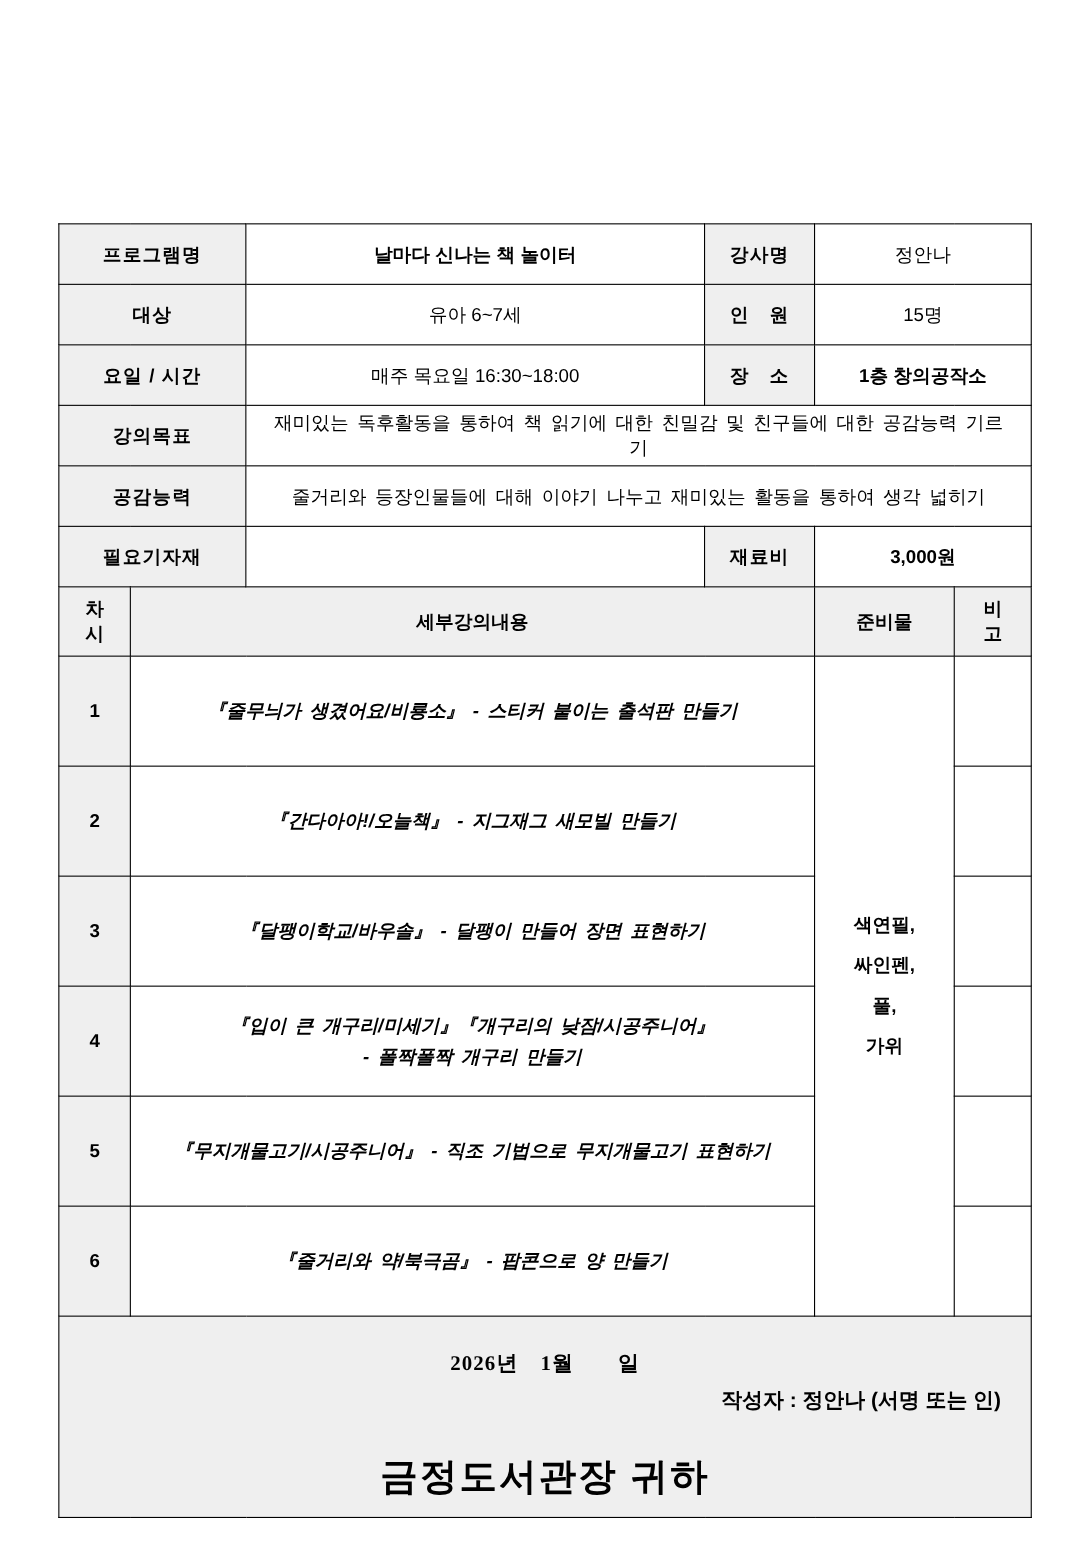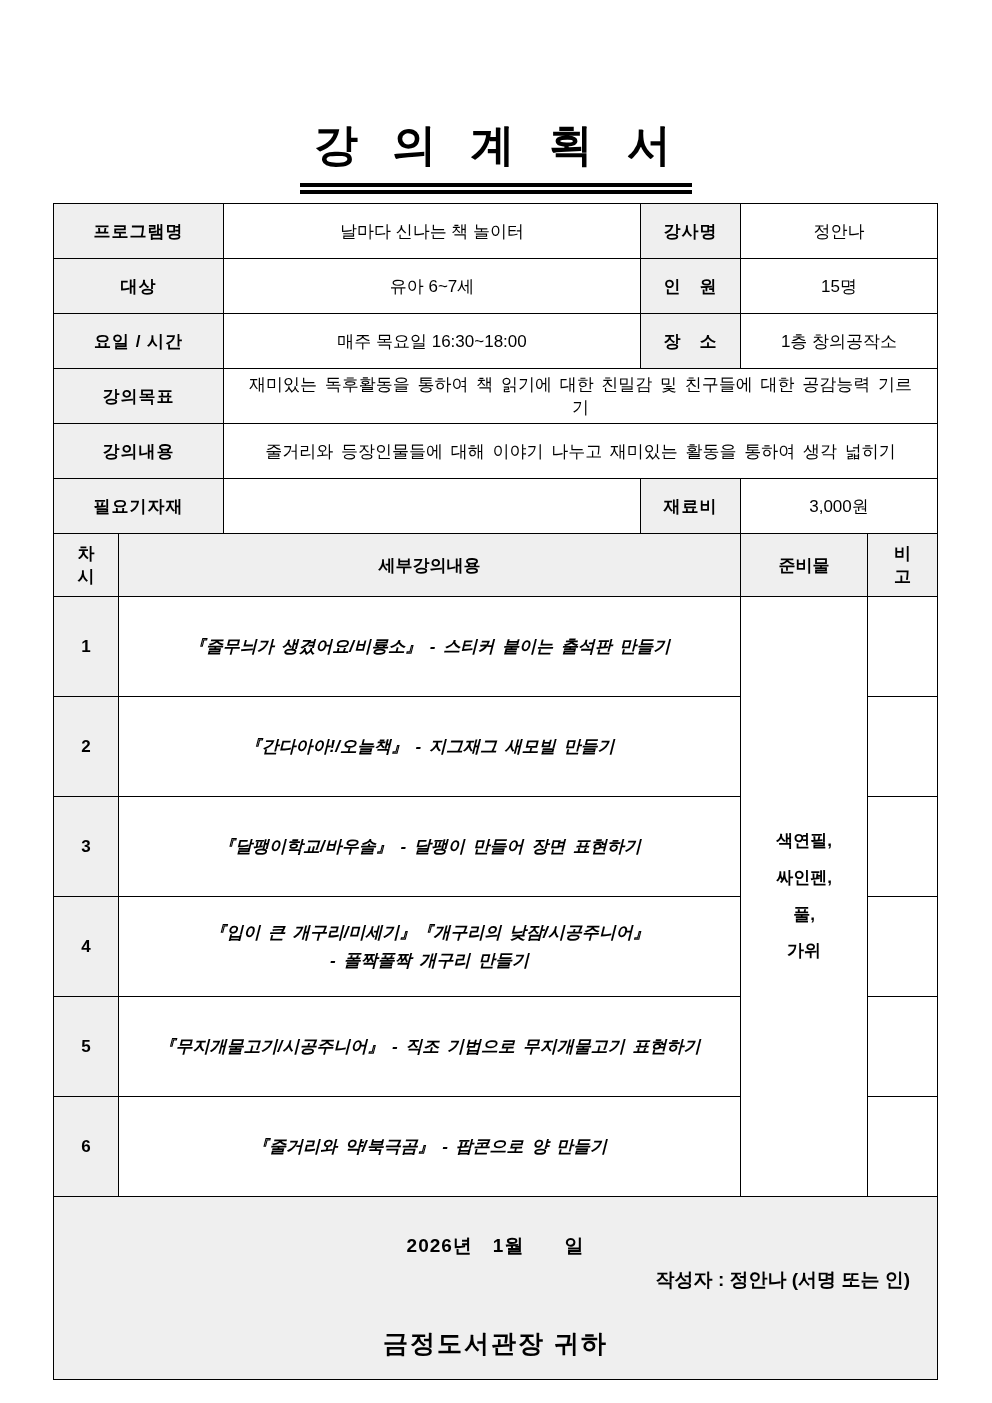--- a/index.html
+++ b/index.html
@@ -25,43 +25,40 @@
     position:absolute; left:53px; top:203px;
     width:884px; border-collapse:collapse; table-layout:fixed;
   }
   table.plan td {
     border:1.5px solid #000;
     text-align:center; vertical-align:middle;
     font-size:17px; padding:2px 21px; overflow:hidden;
   }
   .gray { background:#efefef; }
   .lbl { font-weight:bold; letter-spacing:1px; }
-  .bold { font-weight:normal;margin-left:41px; }
+  .bold { font-weight:bold;margin-left:41px; }
   .r-info td { height:50px; }
   .r-head td { height:58px; font-weight:bold; font-size:18px; }
   .r-sess td { height:95px; }
   .sess-no { font-weight:bold; font-size:18px; }
   .sess-content { font-weight:bold; font-size:16.5px; white-space:pre-line; line-height:1.6; word-spacing:3px;font-style:italic; }
   .long-text { font-size:16.5px; word-spacing:3px; }
   .materials { font-weight:bold; font-size:18px; white-space:pre-line; line-height:2.15; }
 
   
   .r-footer td { height:178px; vertical-align:top; padding:0; }
-  .f-date { text-align:center; font-weight:bold; font-size:19px; margin-top:16px; letter-spacing:1px; }
+  .f-date { text-align:center; font-weight:bold; font-size:19px; margin-top:16px; letter-spacing:1px;font-family:Liberation Serif, serif; }
   .f-author { text-align:right; font-weight:bold; font-size:19px; margin-top:8px; padding-right:6px; }
-  .f-recipient { text-align:center; font-weight:bold; font-size:25px; margin-top:34px; letter-spacing:2px; }
+  .f-recipient { text-align:center; font-weight:bold; font-size:34px; margin-top:34px; letter-spacing:2px; }
 </style>
 </head>
 <body>
 
 <div class="page">
 
-  <div class="title-wrap">
-    <span class="doc-title">강 의 계 획 서</span>
-  </div>
 
   <table class="plan">
     <colgroup>
       <col style="width:65px">
         <col style="width:105px">
         <col style="width:417px">
       <col style="width:100px">
         <col style="width:127px">
         <col style="width:70px">
     </colgroup>
@@ -83,21 +80,21 @@
       <td colspan="2" class="gray lbl">요일 / 시간</td>
       <td>매주 목요일 16:30~18:00</td>
       <td class="gray lbl">장 소</td>
       <td colspan="2" class="bold">1층 창의공작소</td>
     </tr>
     <tr class="r-info">
       <td colspan="2" class="gray lbl">강의목표</td>
       <td colspan="4" class="long-text">재미있는 독후활동을 통하여 책 읽기에 대한 친밀감 및 친구들에 대한 공감능력 기르기</td>
     </tr>
     <tr class="r-info">
-      <td colspan="2" class="gray lbl">강의내용</td>
+      <td colspan="2" class="gray lbl">공감능력</td>
       <td colspan="4" class="long-text">줄거리와 등장인물들에 대해 이야기 나누고 재미있는 활동을 통하여 생각 넓히기</td>
     </tr>
     <tr class="r-info">
       <td colspan="2" class="gray lbl">필요기자재</td>
       <td></td>
       <td class="gray lbl">재료비</td>
       <td colspan="2" class="bold">3,000원</td>
     </tr>
 
     <tr class="r-head">

